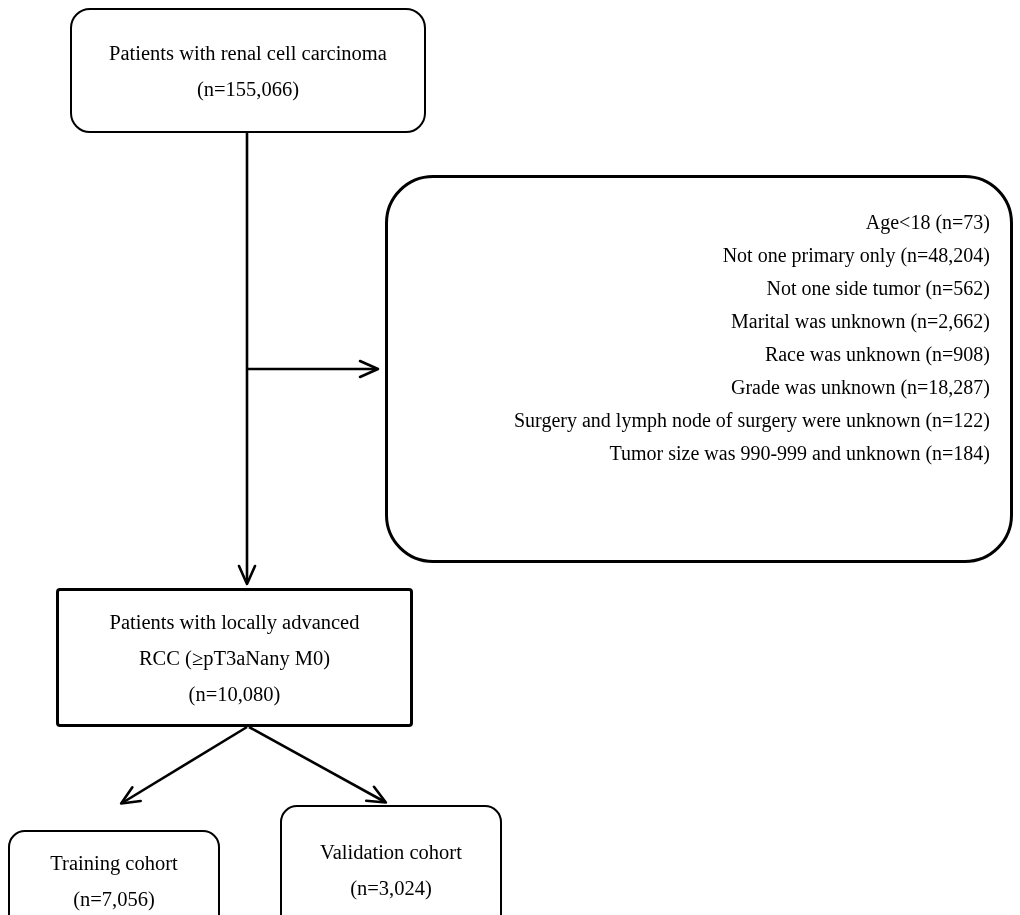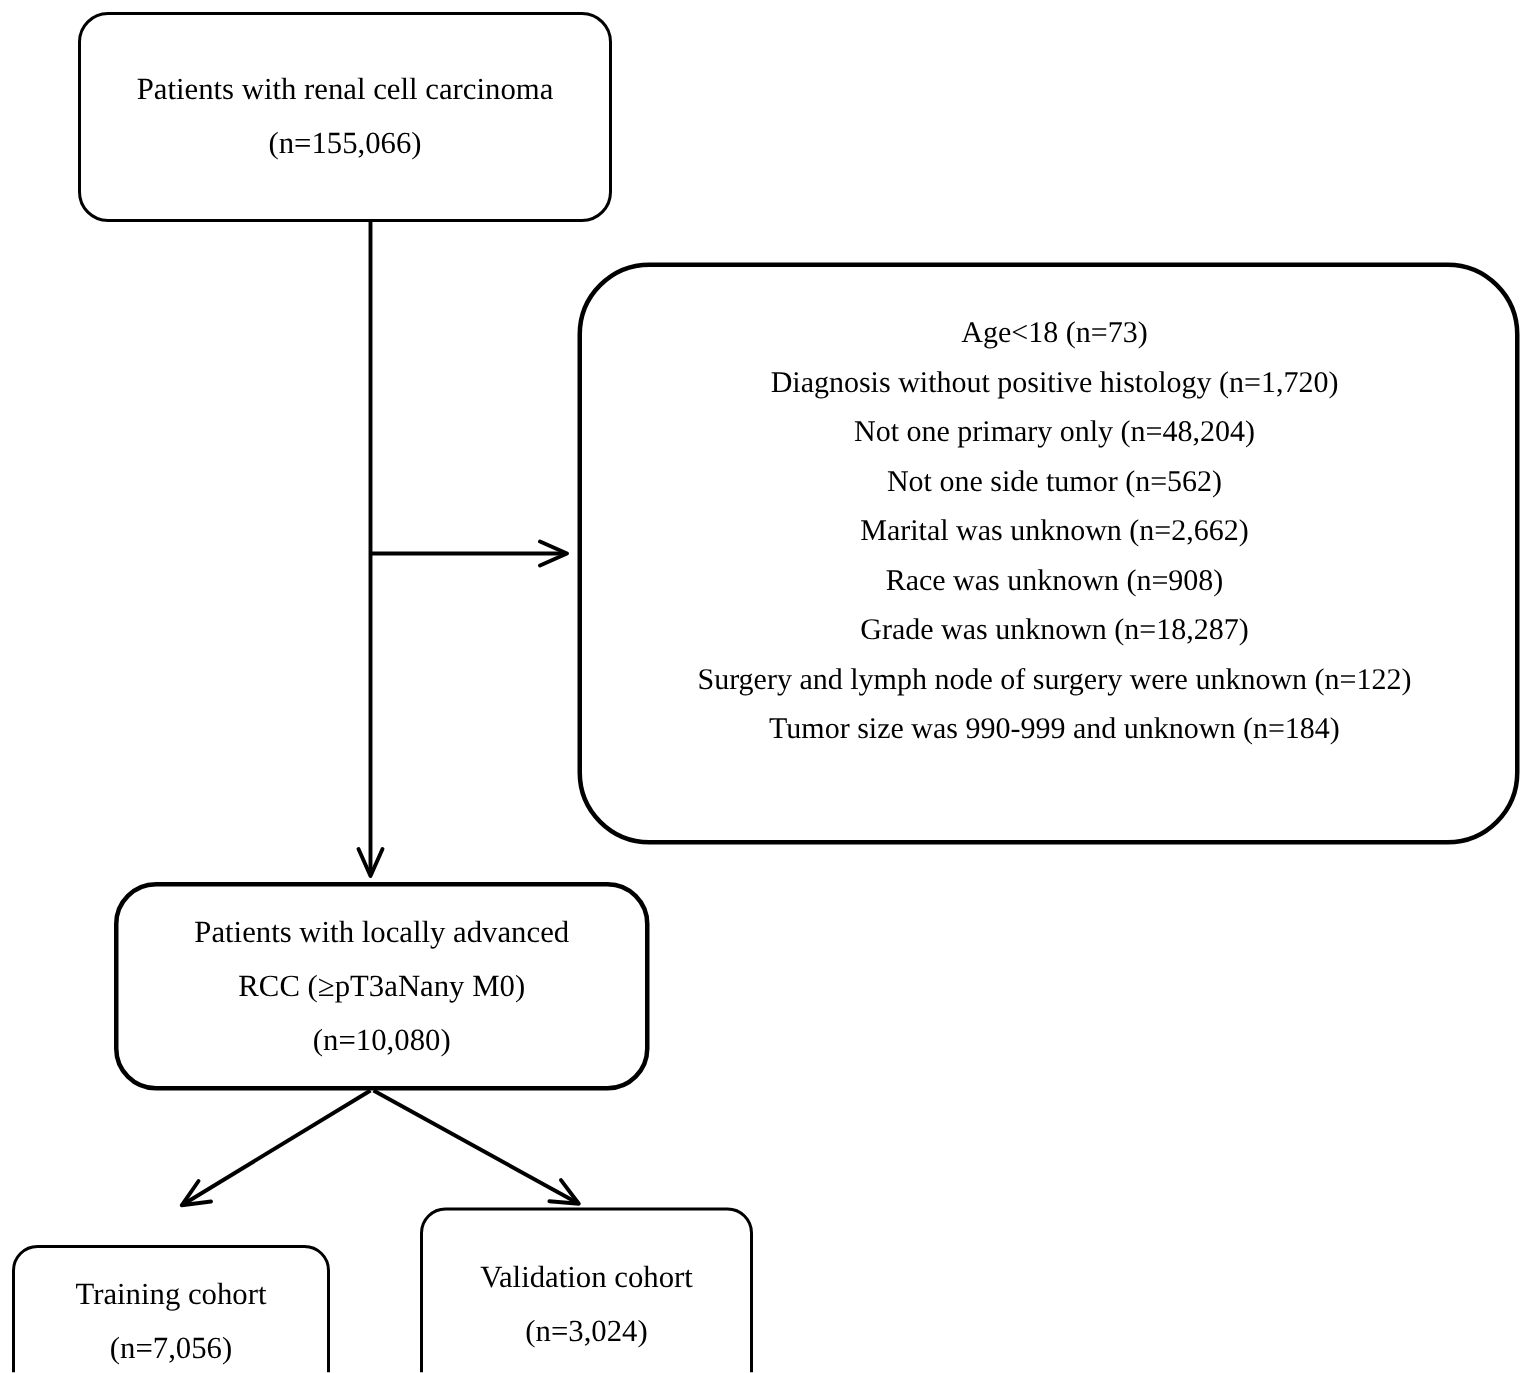--- a/index.html
+++ b/index.html
@@ -26,42 +26,42 @@
     justify-content: center;
     align-items: center;
     text-align: center;
   }
   .flow-box .line {
     font-size: 20.5px;
     line-height: 36px;
     white-space: nowrap;
   }
   #top-box {
-    left: 52px; top: 8px;
-    width: 356px; height: 140px;
+    left: 70px; top: 8px;
+    width: 356px; height: 125px;
     border-radius: 20px;
   }
   #exclusion-box {
     left: 385px; top: 175px;
     width: 628px; height: 388px;
     border-radius: 48px;
     border-width: 3px;
     justify-content: flex-start;
-    align-items: center;
+    align-items: flex-end;
     text-align: left;
     padding: 28px 20px 0 28px;
   }
   #exclusion-box .line {
     font-size: 20px;
     line-height: 33px;
   }
   #middle-box {
-    left: 76px; top: 588px;
+    left: 56px; top: 588px;
     width: 357px; height: 139px;
-    border-radius: 28px;
+    border-radius: 4px;
     border-width: 3px;
   }
   #training-box {
     left: 8px; top: 830px;
     width: 212px; height: 102px;
     border-radius: 17px;
   }
   #validation-box {
     left: 280px; top: 805px;
     width: 222px; height: 130px;
@@ -92,21 +92,20 @@
     <path d="M249,727 L385,802" fill="none" stroke="#000000" stroke-width="2.6" marker-end="url(#openArrow)"></path>
   </svg>
 
   <div class="flow-box" id="top-box">
     <div class="line">Patients with renal cell carcinoma</div>
     <div class="line">(n=155,066)</div>
   </div>
 
   <div class="flow-box" id="exclusion-box">
     <div class="line">Age&lt;18 (n=73)</div>
-    <div class="line">Diagnosis without positive histology (n=1,720)</div>
     <div class="line">Not one primary only (n=48,204)</div>
     <div class="line">Not one side tumor (n=562)</div>
     <div class="line">Marital was unknown (n=2,662)</div>
     <div class="line">Race was unknown (n=908)</div>
     <div class="line">Grade was unknown (n=18,287)</div>
     <div class="line">Surgery and lymph node of surgery were unknown (n=122)</div>
     <div class="line">Tumor size was 990-999 and unknown (n=184)</div>
   </div>
 
   <div class="flow-box" id="middle-box">

